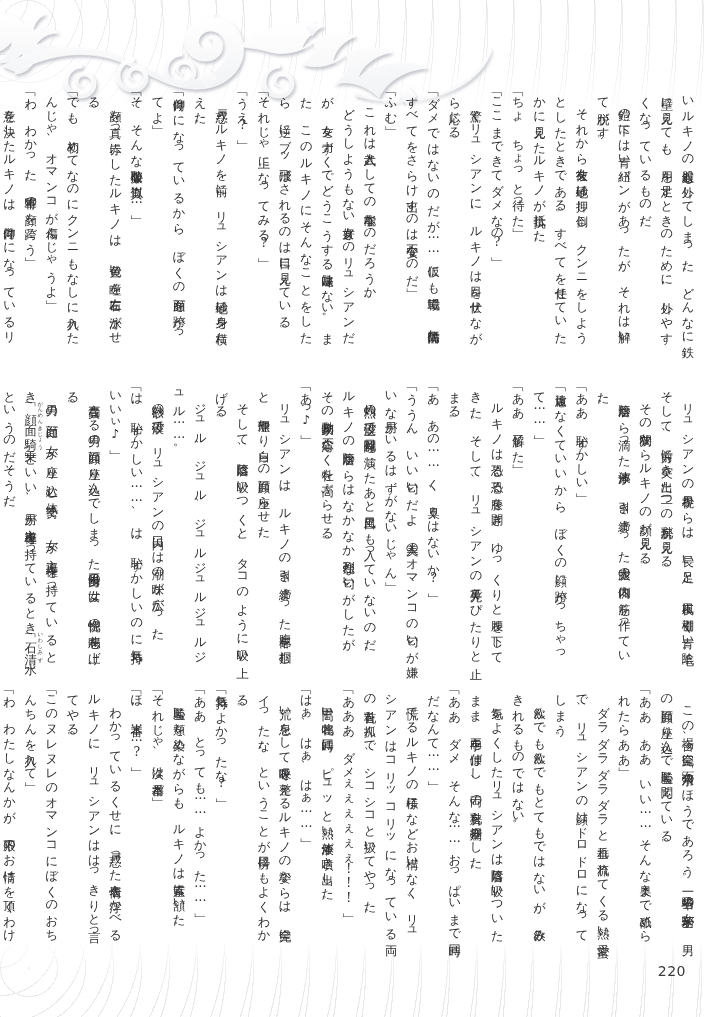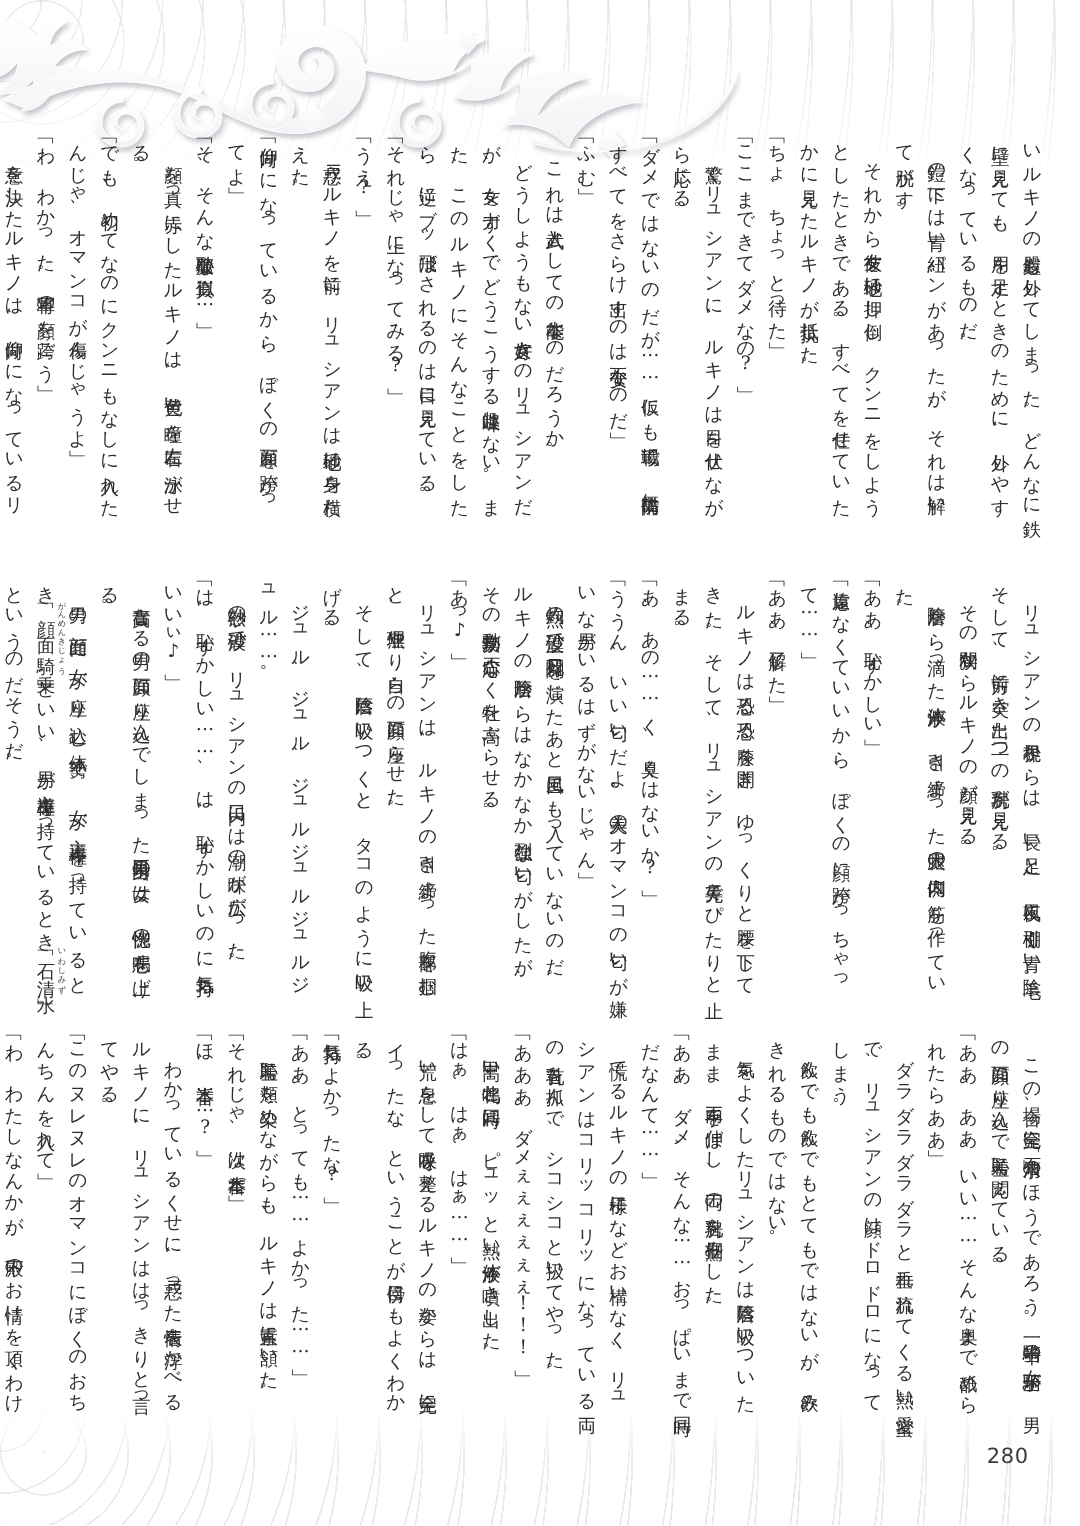--- a/index.html
+++ b/index.html
@@ -238,15 +238,15 @@
       <p class="noindent">「それじゃ、次は本番だ」</p>
       <p class="noindent">「ほ、本番……?」</p>
       <p>わかっているくせに、戸惑った表情を浮かべるルキノに、リュシアンははっきりと言ってやる。</p>
       <p class="noindent">「このヌレヌレのオマンコにぼくのおちんちんを入れて」</p>
       <p class="noindent">「わ、わたしなんかが、殿下のお情けを頂くわけには……」</p>
 
     </div>
 
   </div>
 
-  <div class="page-number">280</div>
+  <div class="page-number">220</div>
 
 </div>
 
 </body></html>

